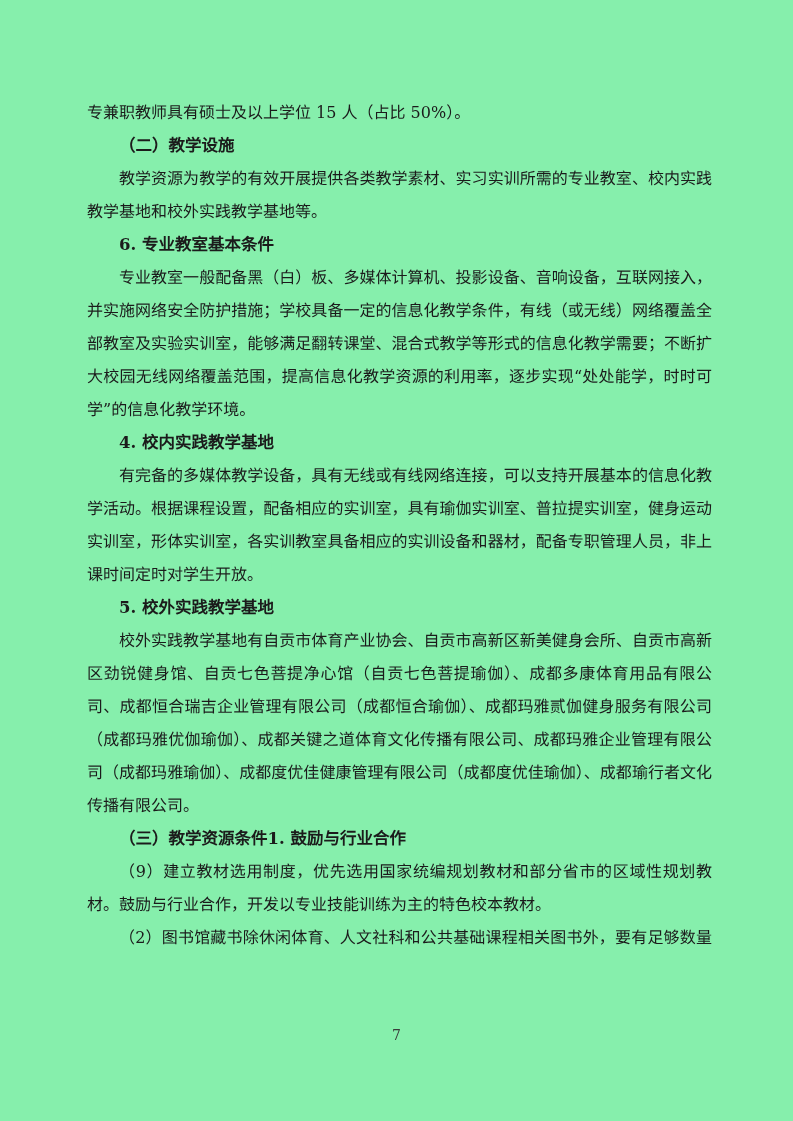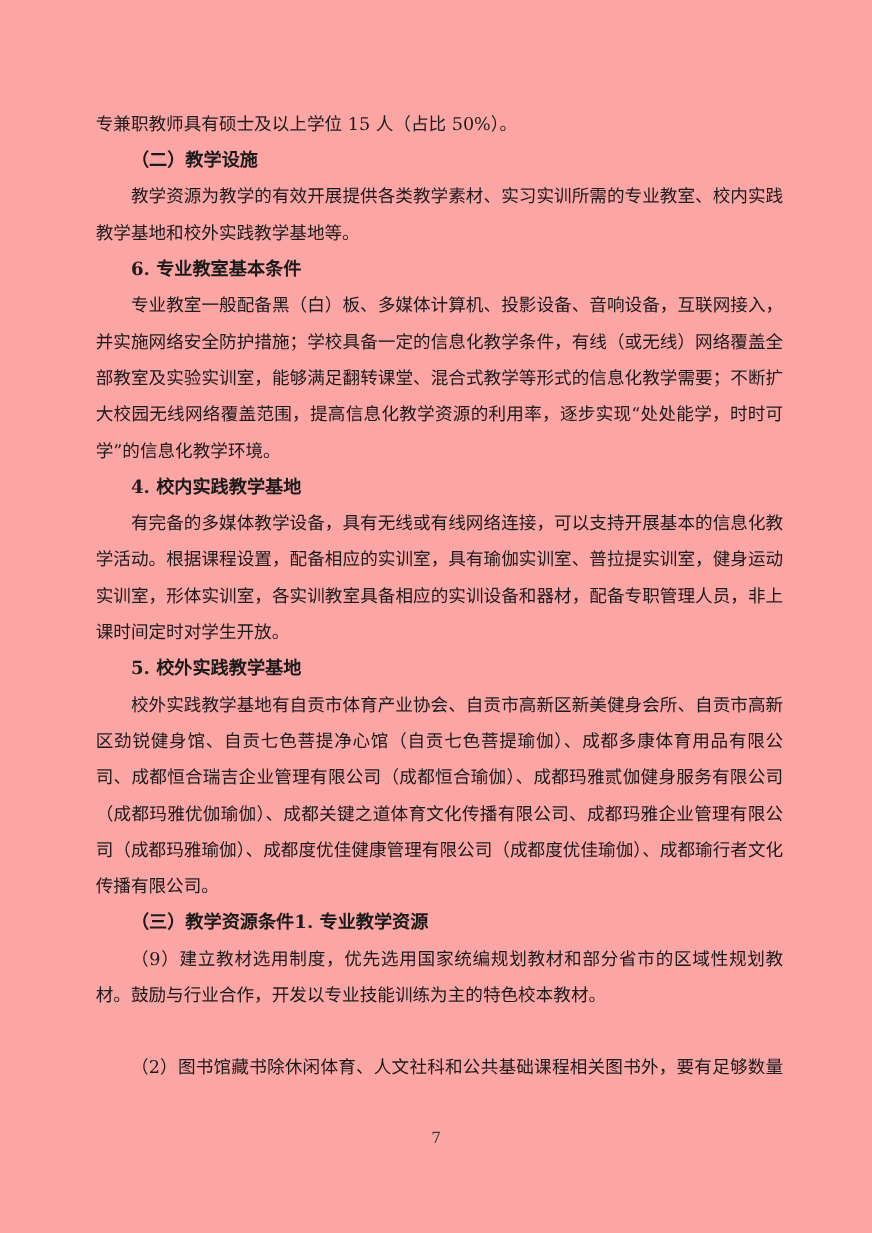--- a/index.html
+++ b/index.html
@@ -1,21 +1,21 @@
 <!DOCTYPE html>
 <html lang="zh-CN"><head>
 <meta charset="utf-8">
 <style>
   * { margin: 0; padding: 0; box-sizing: border-box; }
   html, body { background: #ffffff; }
   .page {
     position: relative;
     width: 793px;
     height: 1121px;
-    background: #fca5a5;
+    background: #86efac;
     color: #1b1b1b;
     font-family: "DejaVu Serif", "Liberation Serif", serif;
     overflow: hidden;
   }
   .content {
     position: absolute;
     left: 87px;
     top: 96px;
     width: 625px;
   }
@@ -26,21 +26,21 @@
     word-break: break-all;
   }
   p.para-body { text-indent: 32px; }
   p.para-cont { text-indent: 0; }
   p.para-heading {
     font-weight: bold;
     text-indent: 32px;
     text-align: left;
     font-size: 16.5px;
   }
-  p.justify-last { text-align-last: justify; margin-top: 32px; }
+  p.justify-last { text-align-last: justify; }
   .page-number {
     position: absolute;
     top: 1026px;
     left: 0;
     width: 100%;
     text-align: center;
     font-size: 14px;
     line-height: 18px;
     color: #3a3a3a;
     font-family: "DejaVu Serif", "Liberation Serif", serif;
@@ -53,18 +53,18 @@
   <main class="content" id="doc-content">
       <p class="para-cont">专兼职教师具有硕士及以上学位 15 人（占比 50%）。</p>
       <p class="para-heading">（二）教学设施</p>
       <p class="para-body">教学资源为教学的有效开展提供各类教学素材、实习实训所需的专业教室、校内实践教学基地和校外实践教学基地等。</p>
       <p class="para-heading">6. 专业教室基本条件</p>
       <p class="para-body">专业教室一般配备黑（白）板、多媒体计算机、投影设备、音响设备，互联网接入，并实施网络安全防护措施；学校具备一定的信息化教学条件，有线（或无线）网络覆盖全部教室及实验实训室，能够满足翻转课堂、混合式教学等形式的信息化教学需要；不断扩大校园无线网络覆盖范围，提高信息化教学资源的利用率，逐步实现“处处能学，时时可学”的信息化教学环境。</p>
       <p class="para-heading">4. 校内实践教学基地</p>
       <p class="para-body">有完备的多媒体教学设备，具有无线或有线网络连接，可以支持开展基本的信息化教学活动。根据课程设置，配备相应的实训室，具有瑜伽实训室、普拉提实训室，健身运动实训室，形体实训室，各实训教室具备相应的实训设备和器材，配备专职管理人员，非上课时间定时对学生开放。</p>
       <p class="para-heading">5. 校外实践教学基地</p>
       <p class="para-body">校外实践教学基地有自贡市体育产业协会、自贡市高新区新美健身会所、自贡市高新区劲锐健身馆、自贡七色菩提净心馆（自贡七色菩提瑜伽）、成都多康体育用品有限公司、成都恒合瑞吉企业管理有限公司（成都恒合瑜伽）、成都玛雅贰伽健身服务有限公司（成都玛雅优伽瑜伽）、成都关键之道体育文化传播有限公司、成都玛雅企业管理有限公司（成都玛雅瑜伽）、成都度优佳健康管理有限公司（成都度优佳瑜伽）、成都瑜行者文化传播有限公司。</p>
-      <p class="para-heading">（三）教学资源条件1. 专业教学资源</p>
+      <p class="para-heading">（三）教学资源条件1. 鼓励与行业合作</p>
       <p class="para-body">（9）建立教材选用制度，优先选用国家统编规划教材和部分省市的区域性规划教材。鼓励与行业合作，开发以专业技能训练为主的特色校本教材。</p>
       <p class="para-body justify-last">（2）图书馆藏书除休闲体育、人文社科和公共基础课程相关图书外，要有足够数量</p>
     </main>
   <footer class="page-number">7</footer>
 </div>
 
 </body></html>

